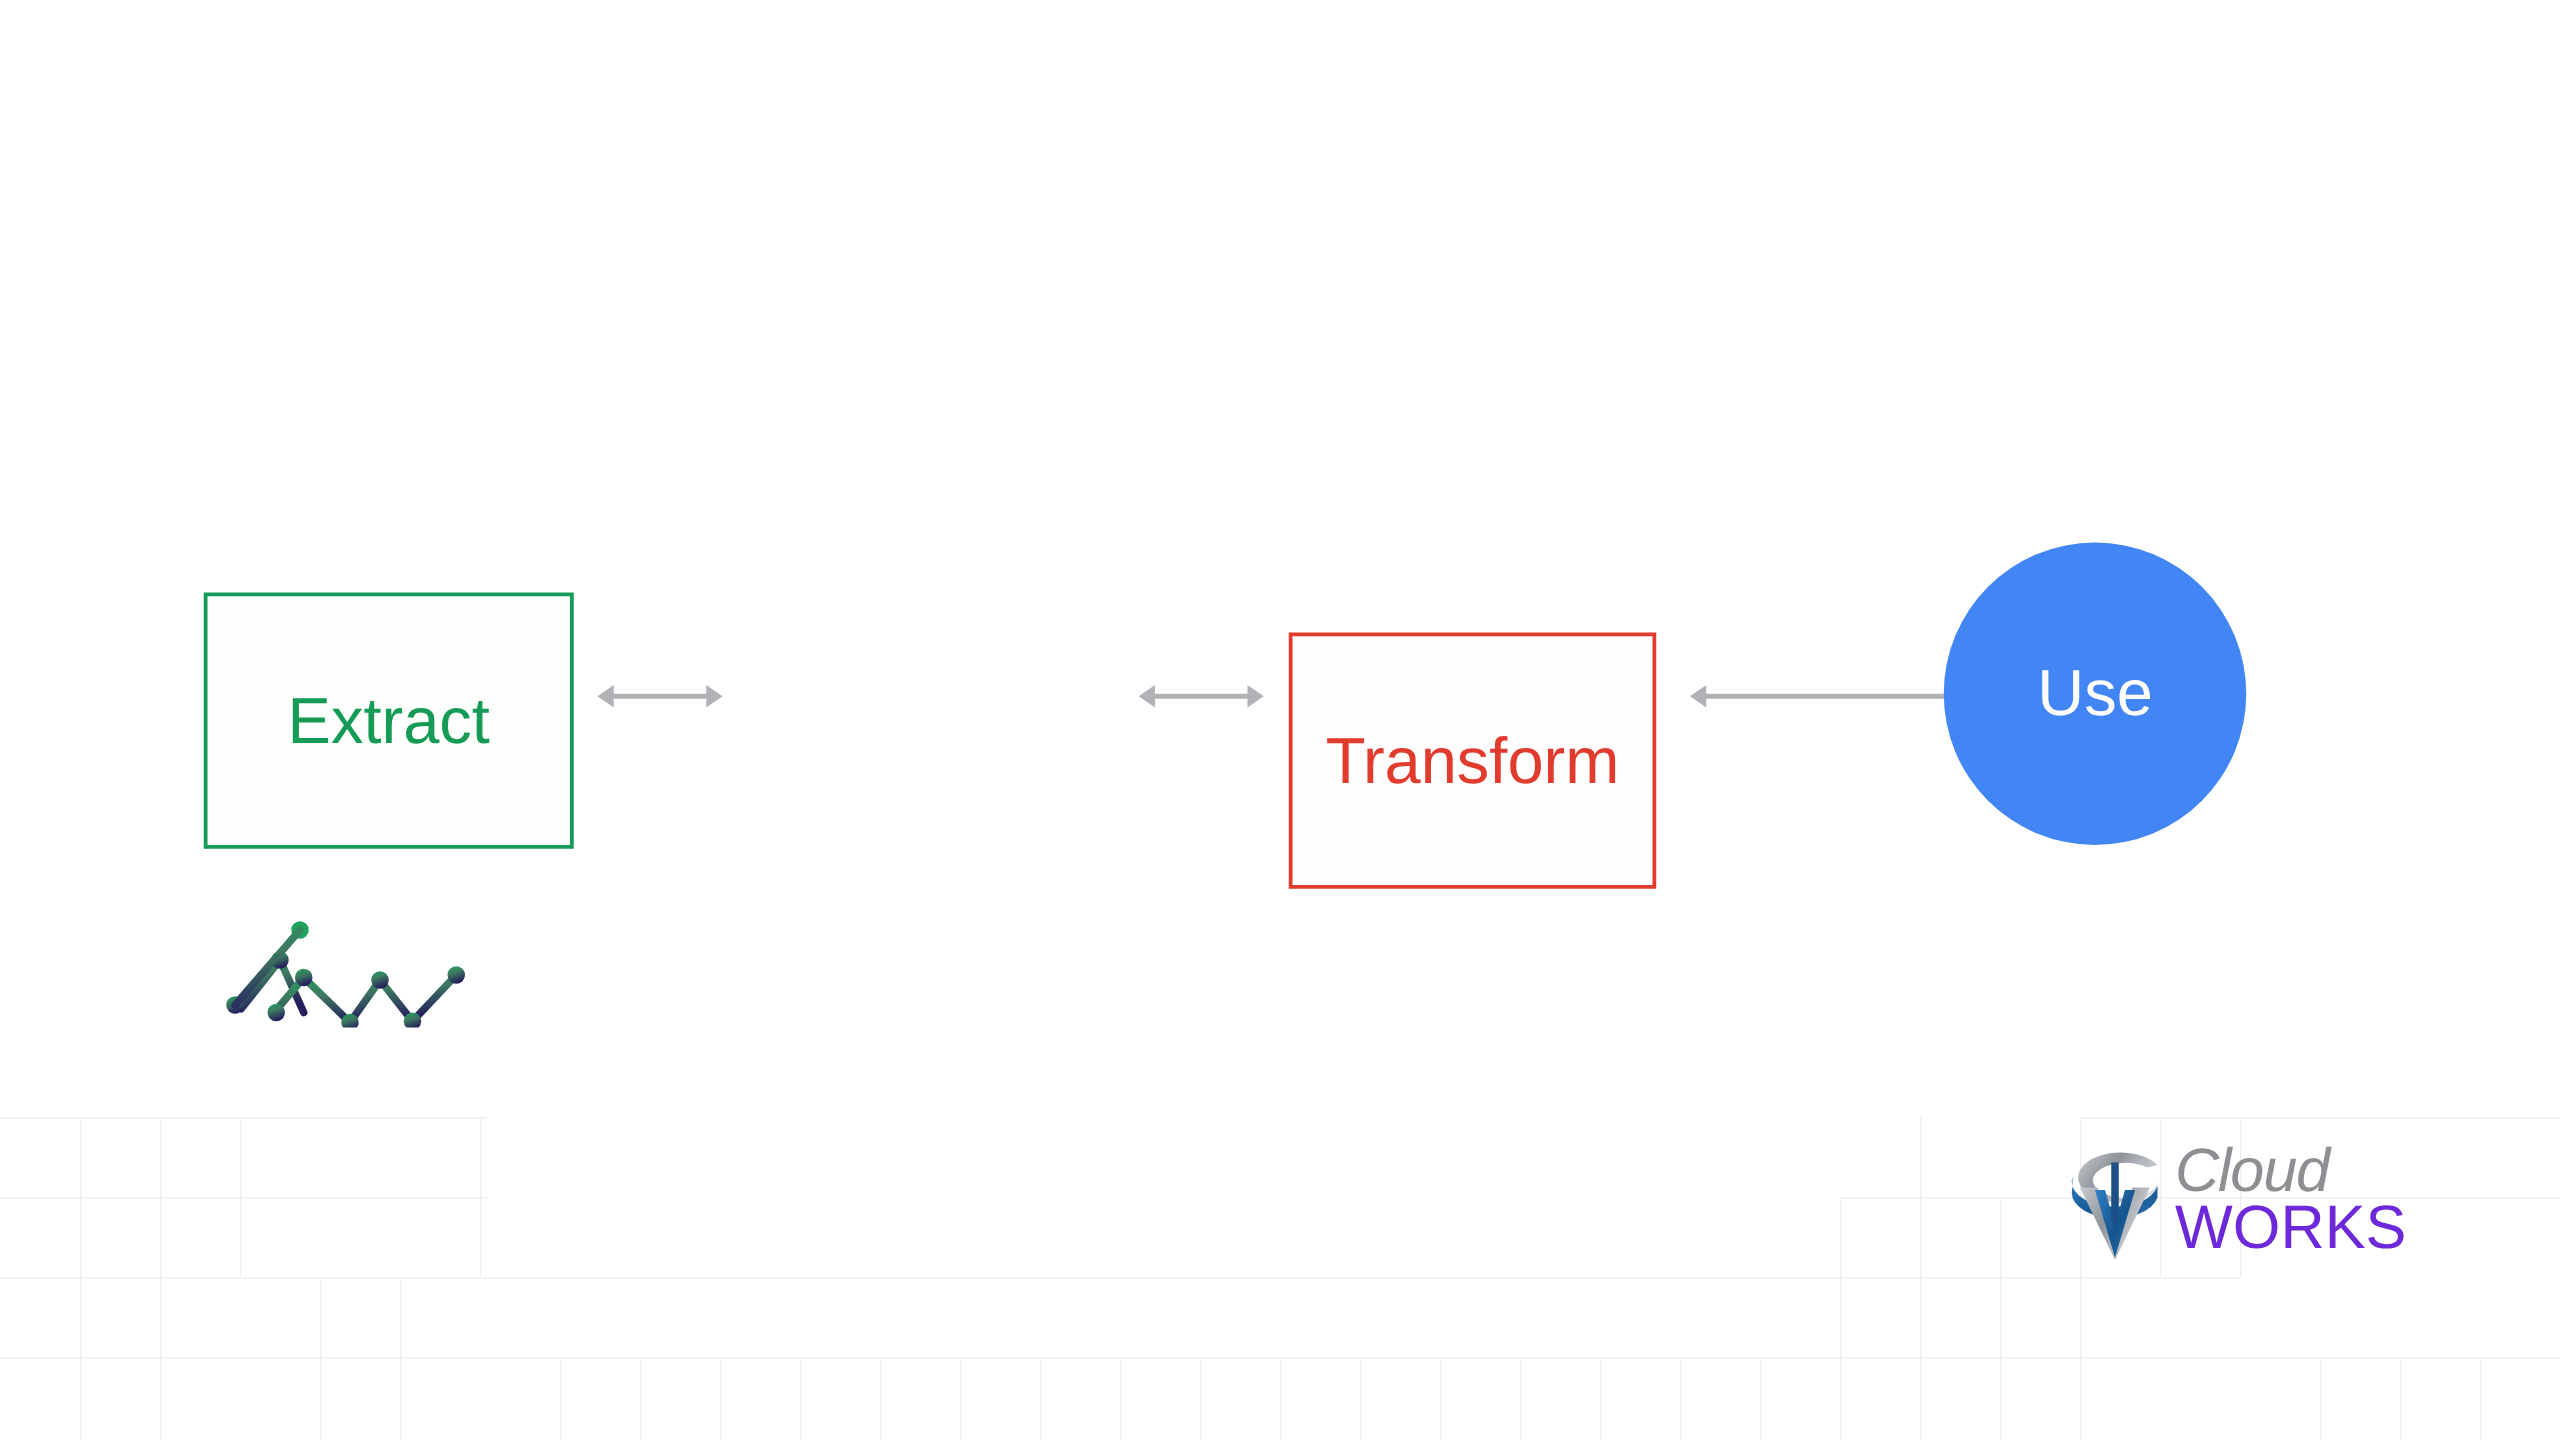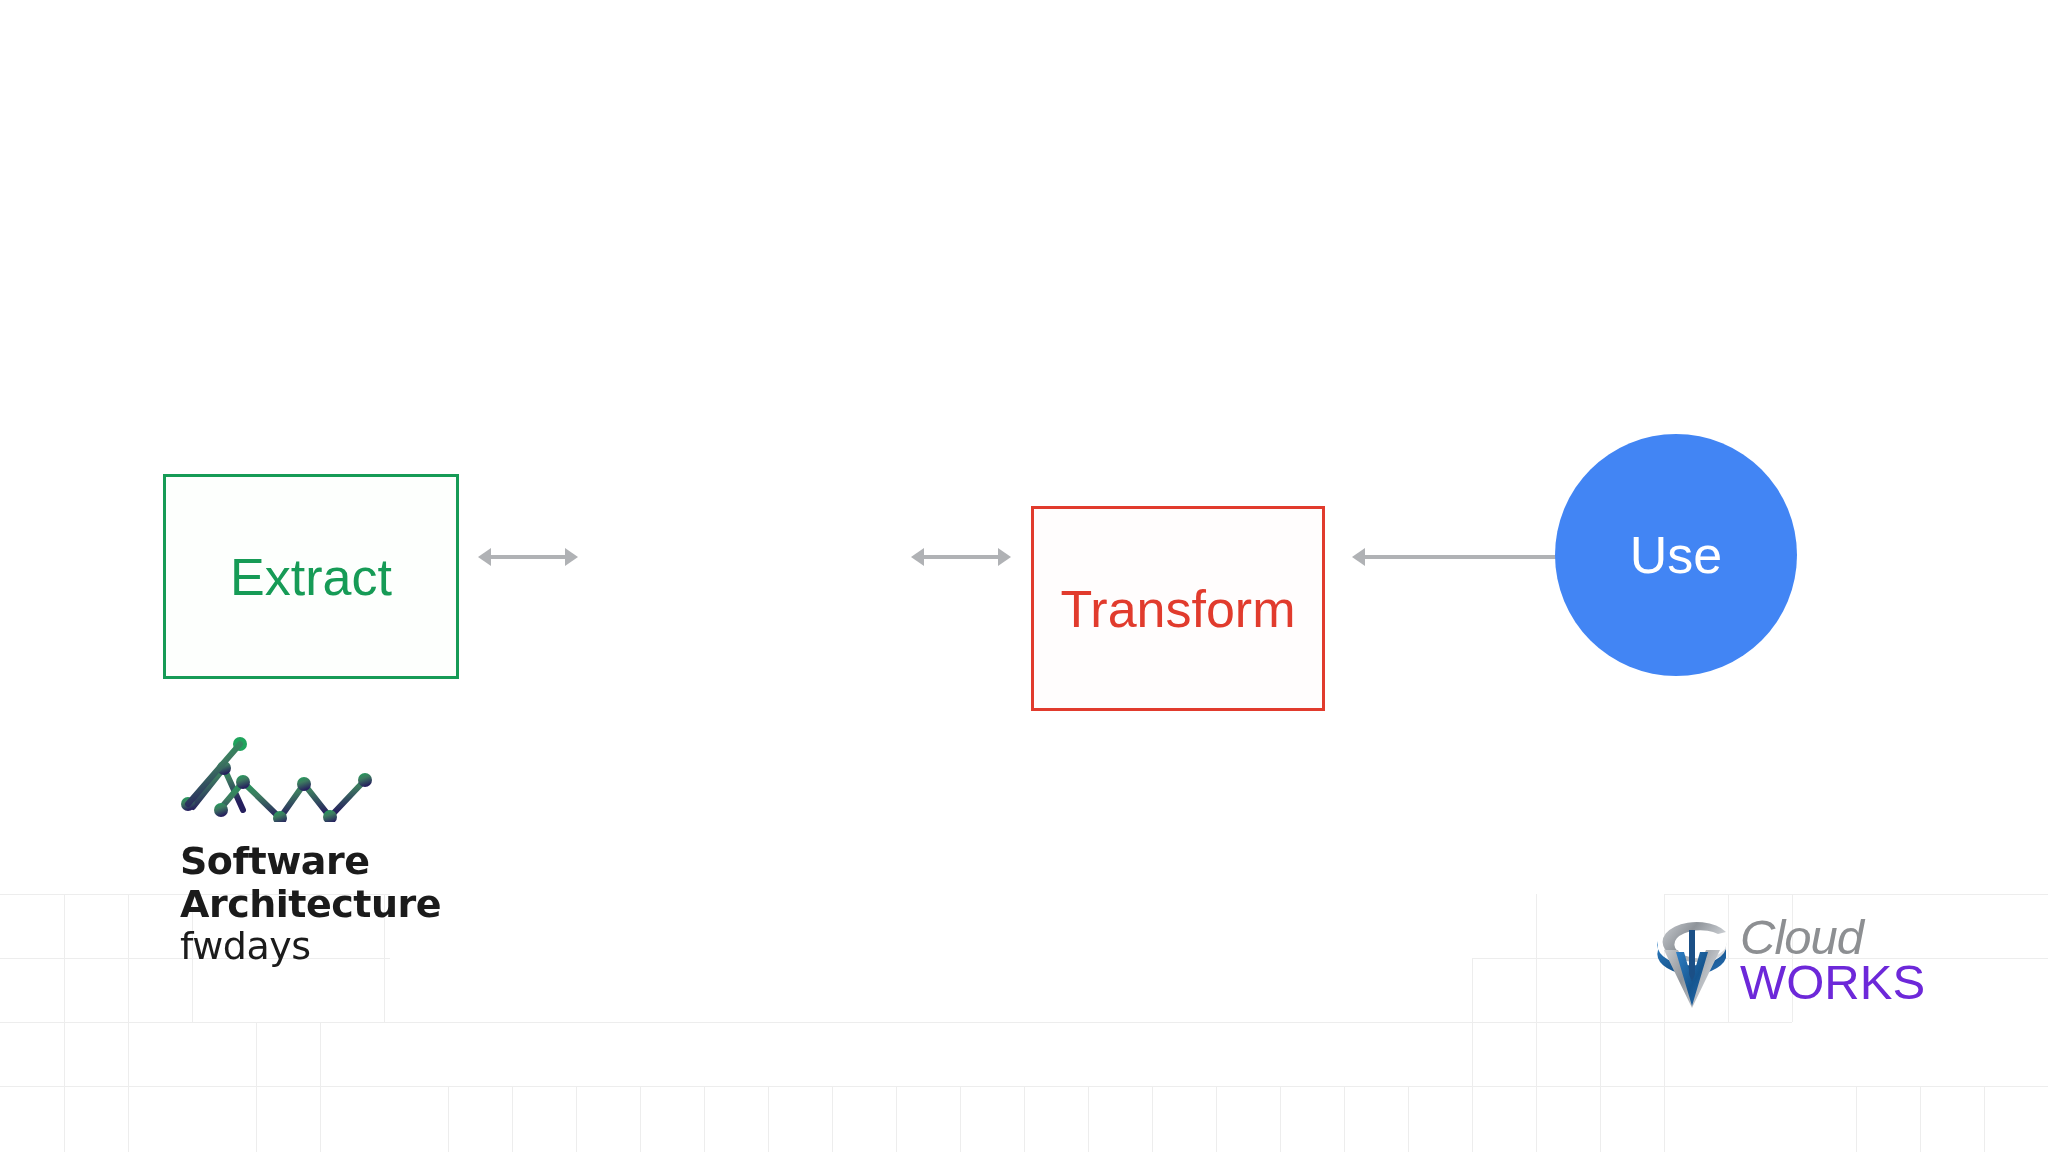--- a/index.html
+++ b/index.html
@@ -212,25 +212,20 @@
         <circle cx="63" cy="60" r="7"></circle>
         <circle cx="41" cy="88" r="7"></circle>
         <circle cx="100" cy="96" r="7"></circle>
         <circle cx="124" cy="62" r="7"></circle>
         <circle cx="150" cy="95" r="7"></circle>
         <circle cx="185" cy="58" r="7"></circle>
         <circle cx="60" cy="22" r="7" fill="#1fa35c"></circle>
       </g>
       <path d="M8,82 L60,22" fill="none" stroke="url(#fwgrad)" stroke-width="6" stroke-linecap="round"></path>
     </svg>
-    <div id="fwdays-text">
-      <span class="l1">Software</span>
-      <span class="l2">Architecture</span>
-      <span class="l3">fwdays</span>
-    </div>
   </div>
 
   <div id="cloudworks">
     <svg id="cw-mark" width="104" height="104" viewBox="0 0 104 104">
       <defs>
         <linearGradient id="cwSilver" x1="0" y1="0" x2="1" y2="0.5">
           <stop offset="0%" stop-color="#c9ccd0"></stop>
           <stop offset="45%" stop-color="#8f949a"></stop>
           <stop offset="100%" stop-color="#d8dbdf"></stop>
         </linearGradient>

